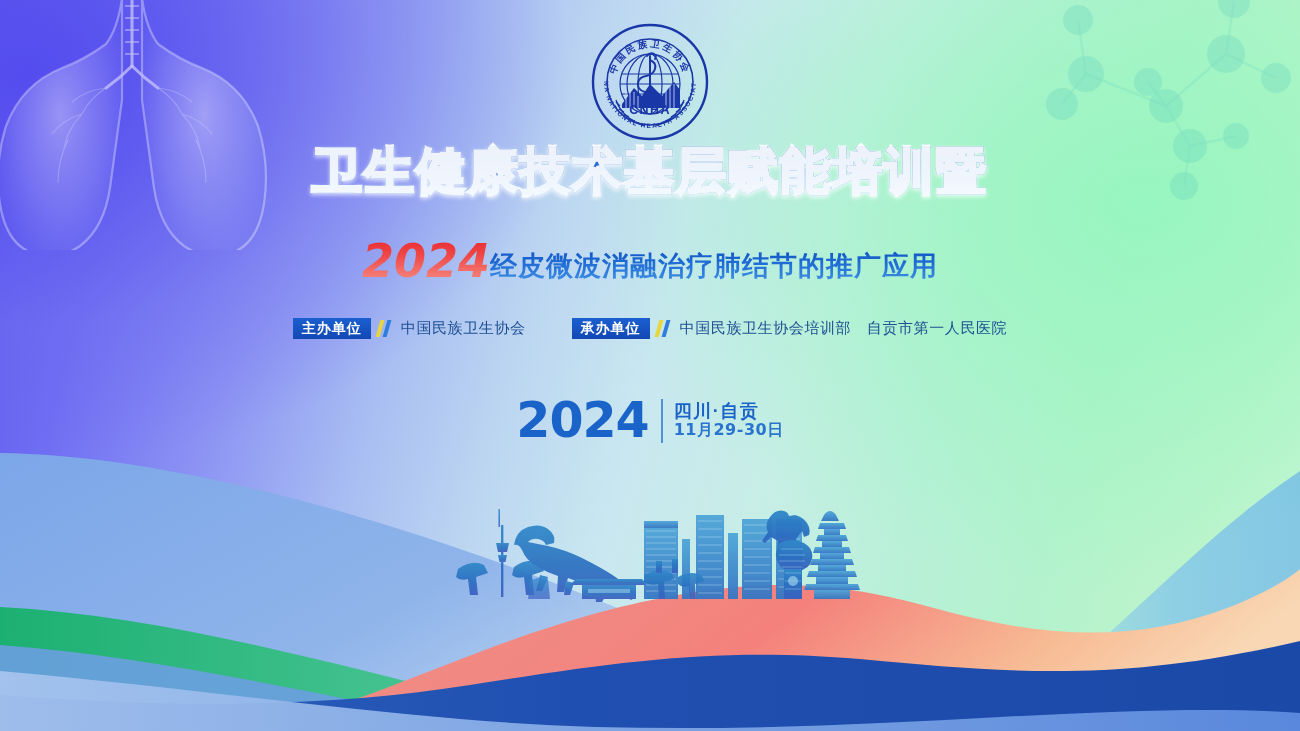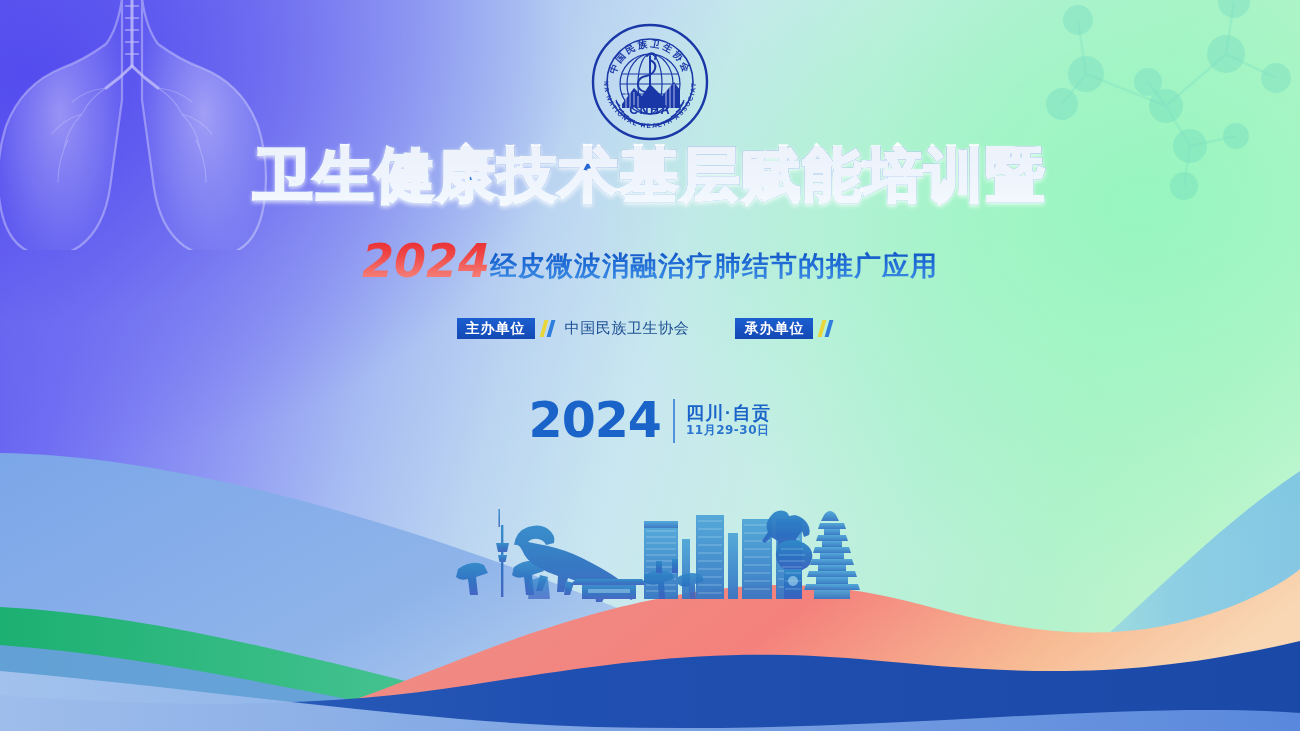--- a/index.html
+++ b/index.html
@@ -54,21 +54,21 @@
   
   .headline {
     position: absolute;
     left: 0; right: 0;
     top: 146px;
     text-align: center;
     white-space: nowrap;
   }
   .headline .main-title {
     display: inline-block;
-    font-size: 59px;
+    font-size: 50px;
     line-height: 1;
     font-weight: 700;
     letter-spacing: 2px;
     font-family: "Liberation Serif", "DejaVu Serif", serif;
     background: linear-gradient(180deg, #1757c4 0%, #2a6ddb 45%, #4f93e8 78%, #76b2ef 100%);
     -webkit-background-clip: text;
     background-clip: text;
     color: transparent;
     -webkit-text-stroke: 3px rgba(255,255,255,0.92);
     paint-order: stroke fill;
@@ -181,21 +181,21 @@
   }
   .date-right { display: flex; flex-direction: column; justify-content: center; }
   .date-city {
     font-size: 18px;
     font-weight: 700;
     color: #1a63c9;
     letter-spacing: 1.5px;
     line-height: 1.08;
   }
   .date-days {
-    font-size: 12px;
+    font-size: 16px;
     font-weight: 700;
     color: #2a74cf;
     letter-spacing: .5px;
     line-height: 1.12;
     font-family: "DejaVu Sans", sans-serif;
   }
 
   
   .skyline {
     position: absolute;
@@ -467,20 +467,21 @@
         </span>
       <span class="org-names">中国民族卫生协会</span>
     </div>
 
     <div class="org-group">
       <span class="org-badge">承办单位</span>
       <span class="slash-marks">
           <i class="m1"></i>
           <i class="m2"></i>
         </span>
+      <span class="org-names">中国民族卫生协会培训部　自贡市第一人民医院</span>
     </div>
 
   </div>
 
   <div class="date-block">
     <span class="date-year">2024</span>
     <span class="date-divider"></span>
     <span class="date-right">
       <span class="date-city">四川·自贡</span>
       <span class="date-days">11月29-30日</span>

